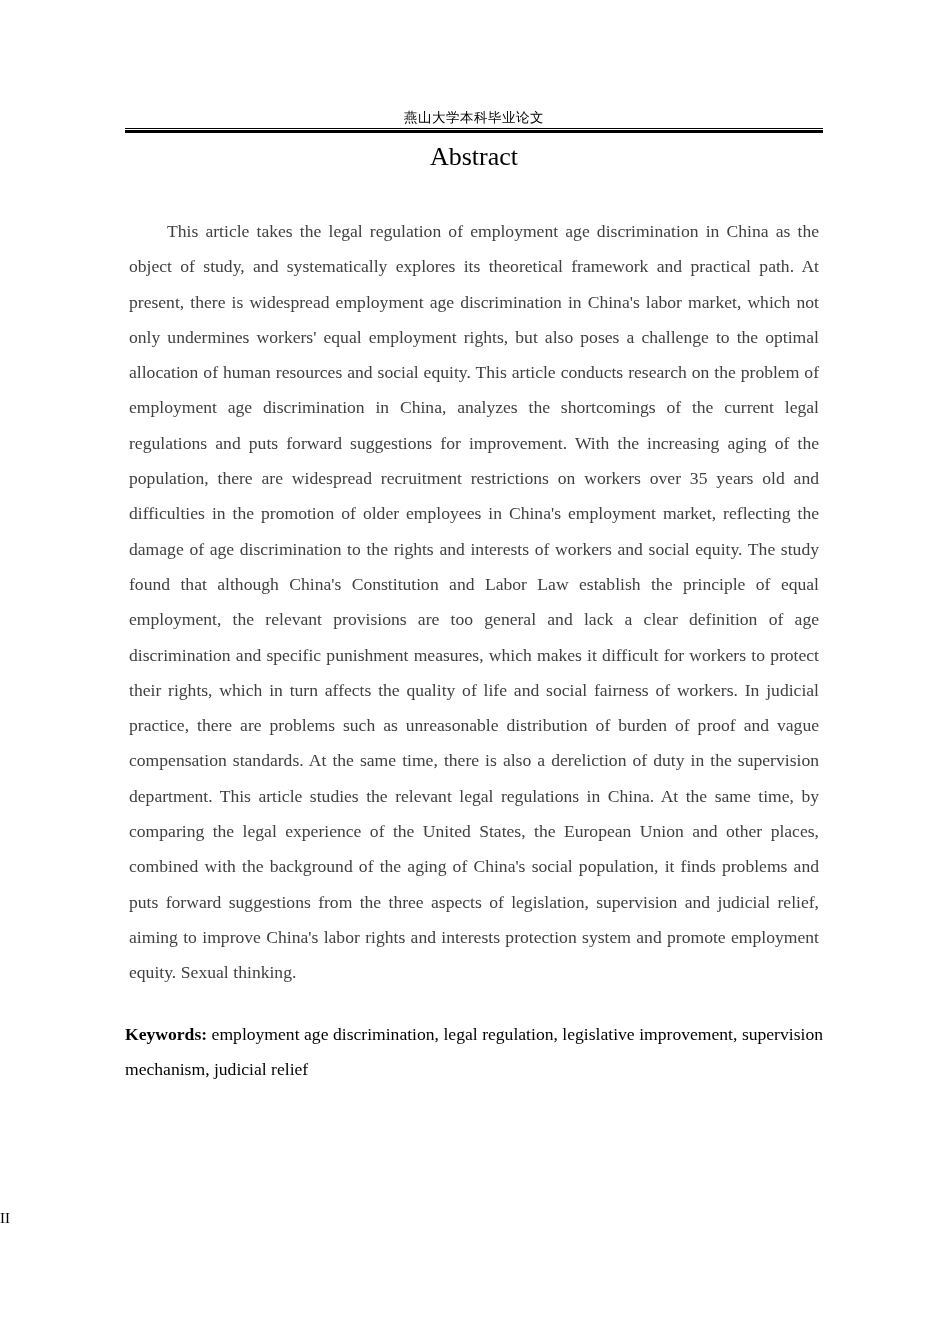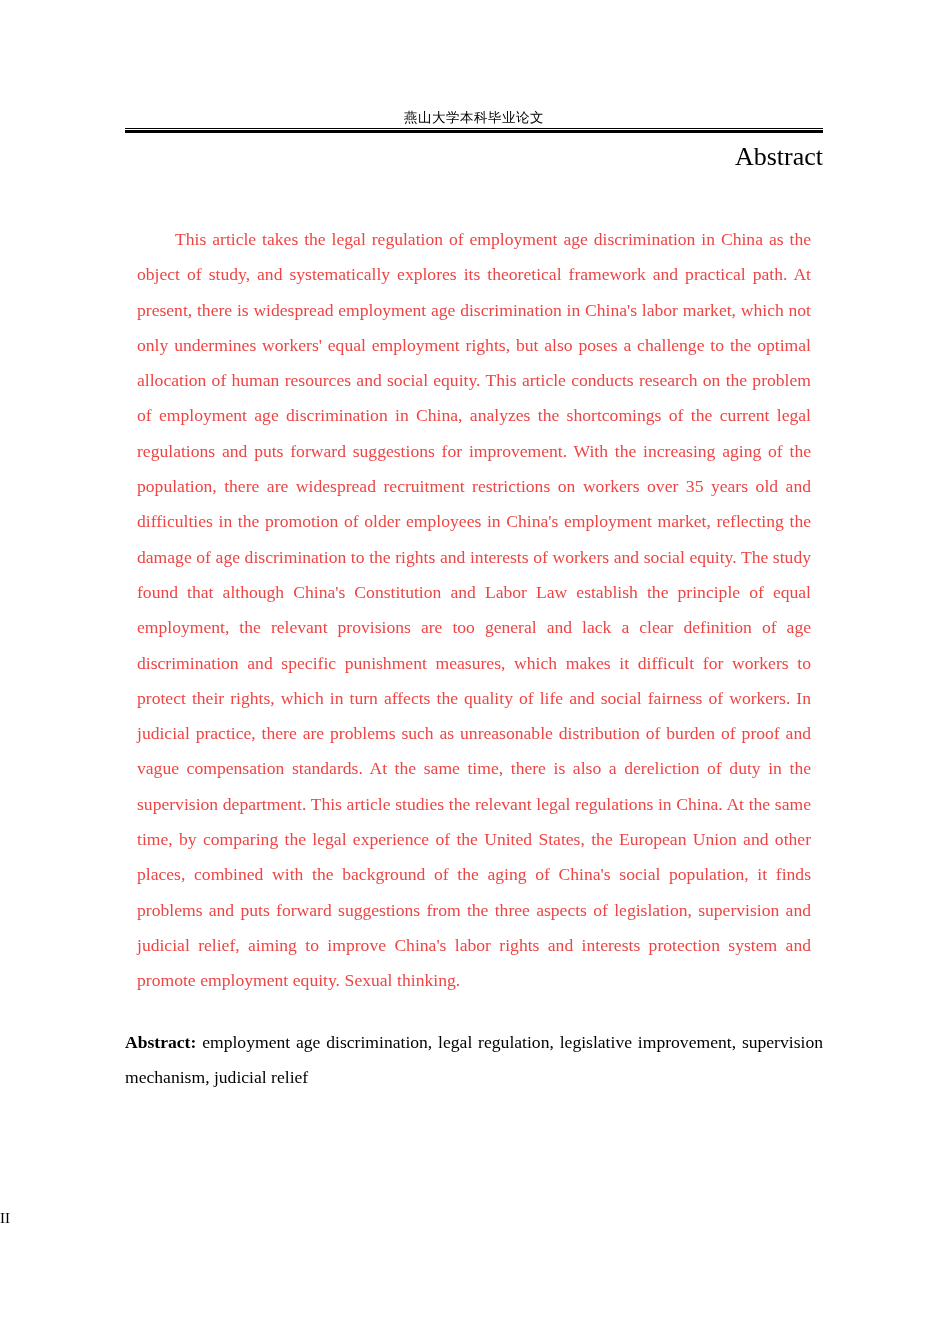--- a/index.html
+++ b/index.html
@@ -48,44 +48,44 @@
     border-bottom: 3px solid #000000;
     box-sizing: border-box;
   }
 
   
   .doc-title {
     position: absolute;
     left: 125px;
     top: 140px;
     width: 698px;
-    text-align: right;
+    text-align: center;
     font-size: 26px;
     line-height: 34px;
     font-weight: normal;
     margin: 0;
     color: #000000;
   }
 
   
   .content {
     position: absolute;
     left: 125px;
     top: 210px;
     width: 698px;
   }
 
   .abstract-para {
-    margin: 12px;
+    margin: 4px;
     font-size: 17.6px;
     line-height: 35.3px;
     text-align: justify;
     text-align-last: left;
     text-indent: 38px;
-    color: #ef4444;
+    color: #404040;
     hyphens: none;
     word-spacing: 0.2px;
   }
 
   .keywords-block {
     margin: 26px 0 0 0;
     font-size: 17.6px;
     line-height: 35.3px;
     text-align: justify;
     text-align-last: left;
@@ -117,20 +117,20 @@
     <div class="header-text">燕山大学本科毕业论文</div>
     <div class="header-rule"></div>
   </div>
 
   <h1 class="doc-title">Abstract</h1>
 
   <div class="content">
     <p class="abstract-para">This article takes the legal regulation of employment age discrimination in China as the object of study, and systematically explores its theoretical framework and practical path. At present, there is widespread employment age discrimination in China's labor market, which not only undermines workers' equal employment rights, but also poses a challenge to the optimal allocation of human resources and social equity. This article conducts research on the problem of employment age discrimination in China, analyzes the shortcomings of the current legal regulations and puts forward suggestions for improvement. With the increasing aging of the population, there are widespread recruitment restrictions on workers over 35 years old and difficulties in the promotion of older employees in China's employment market, reflecting the damage of age discrimination to the rights and interests of workers and social equity. The study found that although China's Constitution and Labor Law establish the principle of equal employment, the relevant provisions are too general and lack a clear definition of age discrimination and specific punishment measures, which makes it difficult for workers to protect their rights, which in turn affects the quality of life and social fairness of workers. In judicial practice, there are problems such as unreasonable distribution of burden of proof and vague compensation standards. At the same time, there is also a dereliction of duty in the supervision department. This article studies the relevant legal regulations in China. At the same time, by comparing the legal experience of the United States, the European Union and other places, combined with the background of the aging of China's social population, it finds problems and puts forward suggestions from the three aspects of legislation, supervision and judicial relief, aiming to improve China's labor rights and interests protection system and promote employment equity. Sexual thinking.</p>
 
     <p class="keywords-block">
-      <span class="keywords-label">Abstract:</span>
+      <span class="keywords-label">Keywords:</span>
       <span>employment age discrimination, legal regulation, legislative improvement, supervision mechanism, judicial relief</span>
     </p>
   </div>
 
   <div class="page-number">II</div>
 
 </div>
 
 </body></html>

